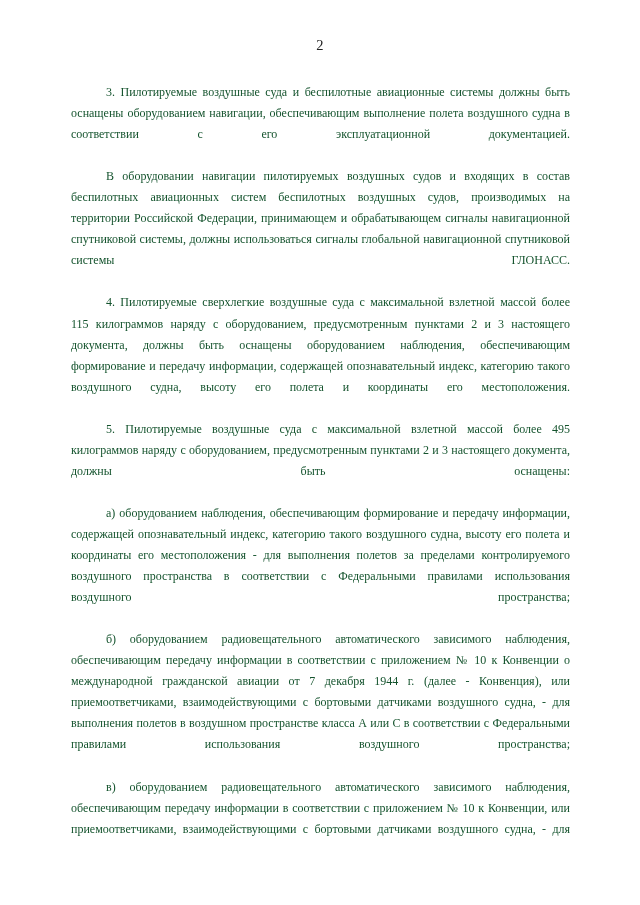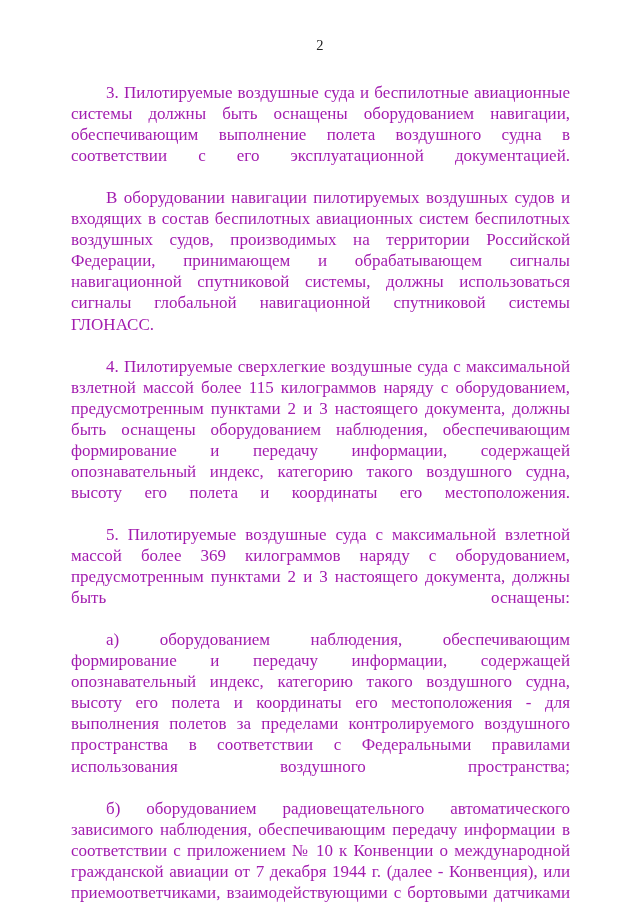--- a/index.html
+++ b/index.html
@@ -37,23 +37,23 @@
     top: 82px;
     left: 71px;
     width: 499px;
   }
   p.para {
     margin: 0;
     padding: 0;
     text-align: justify;
     text-justify: inter-word;
     text-indent: 35px;
-    font-size: 17px;
+    font-size: 12px;
     line-height: 21.05px;
-    color: #a21caf;
+    color: #14532d;
     hyphens: none;
     word-spacing: 0.02em;
   }
   
   p.para::after {
     content: "";
     display: inline-block;
     width: 100%;
   }
 </style>
@@ -65,21 +65,21 @@
   <div class="page-number">2</div>
 
   <div class="body-text">
 
     <p class="para">3. Пилотируемые воздушные суда и беспилотные авиационные системы должны быть оснащены оборудованием навигации, обеспечивающим выполнение полета воздушного судна в соответствии с его эксплуатационной документацией.</p>
 
     <p class="para">В оборудовании навигации пилотируемых воздушных судов и входящих в состав беспилотных авиационных систем беспилотных воздушных судов, производимых на территории Российской Федерации, принимающем и обрабатывающем сигналы навигационной спутниковой системы, должны использоваться сигналы глобальной навигационной спутниковой системы ГЛОНАСС.</p>
 
     <p class="para">4. Пилотируемые сверхлегкие воздушные суда с максимальной взлетной массой более 115 килограммов наряду с оборудованием, предусмотренным пунктами 2 и 3 настоящего документа, должны быть оснащены оборудованием наблюдения, обеспечивающим формирование и передачу информации, содержащей опознавательный индекс, категорию такого воздушного судна, высоту его полета и координаты его местоположения.</p>
 
-    <p class="para">5. Пилотируемые воздушные суда с максимальной взлетной массой более 369 килограммов наряду с оборудованием, предусмотренным пунктами 2 и 3 настоящего документа, должны быть оснащены:</p>
+    <p class="para">5. Пилотируемые воздушные суда с максимальной взлетной массой более 495 килограммов наряду с оборудованием, предусмотренным пунктами 2 и 3 настоящего документа, должны быть оснащены:</p>
 
     <p class="para">а) оборудованием наблюдения, обеспечивающим формирование и передачу информации, содержащей опознавательный индекс, категорию такого воздушного судна, высоту его полета и координаты его местоположения - для выполнения полетов за пределами контролируемого воздушного пространства в соответствии с Федеральными правилами использования воздушного пространства;</p>
 
     <p class="para">б) оборудованием радиовещательного автоматического зависимого наблюдения, обеспечивающим передачу информации в соответствии с приложением № 10 к Конвенции о международной гражданской авиации от 7 декабря 1944 г. (далее - Конвенция), или приемоответчиками, взаимодействующими с бортовыми датчиками воздушного судна, - для выполнения полетов в воздушном пространстве класса А или С в соответствии с Федеральными правилами использования воздушного пространства;</p>
 
     <p class="para">в) оборудованием радиовещательного автоматического зависимого наблюдения, обеспечивающим передачу информации в соответствии с приложением № 10 к Конвенции, или приемоответчиками, взаимодействующими с бортовыми датчиками воздушного судна, - для</p>
 
   </div>
 </div>
 

